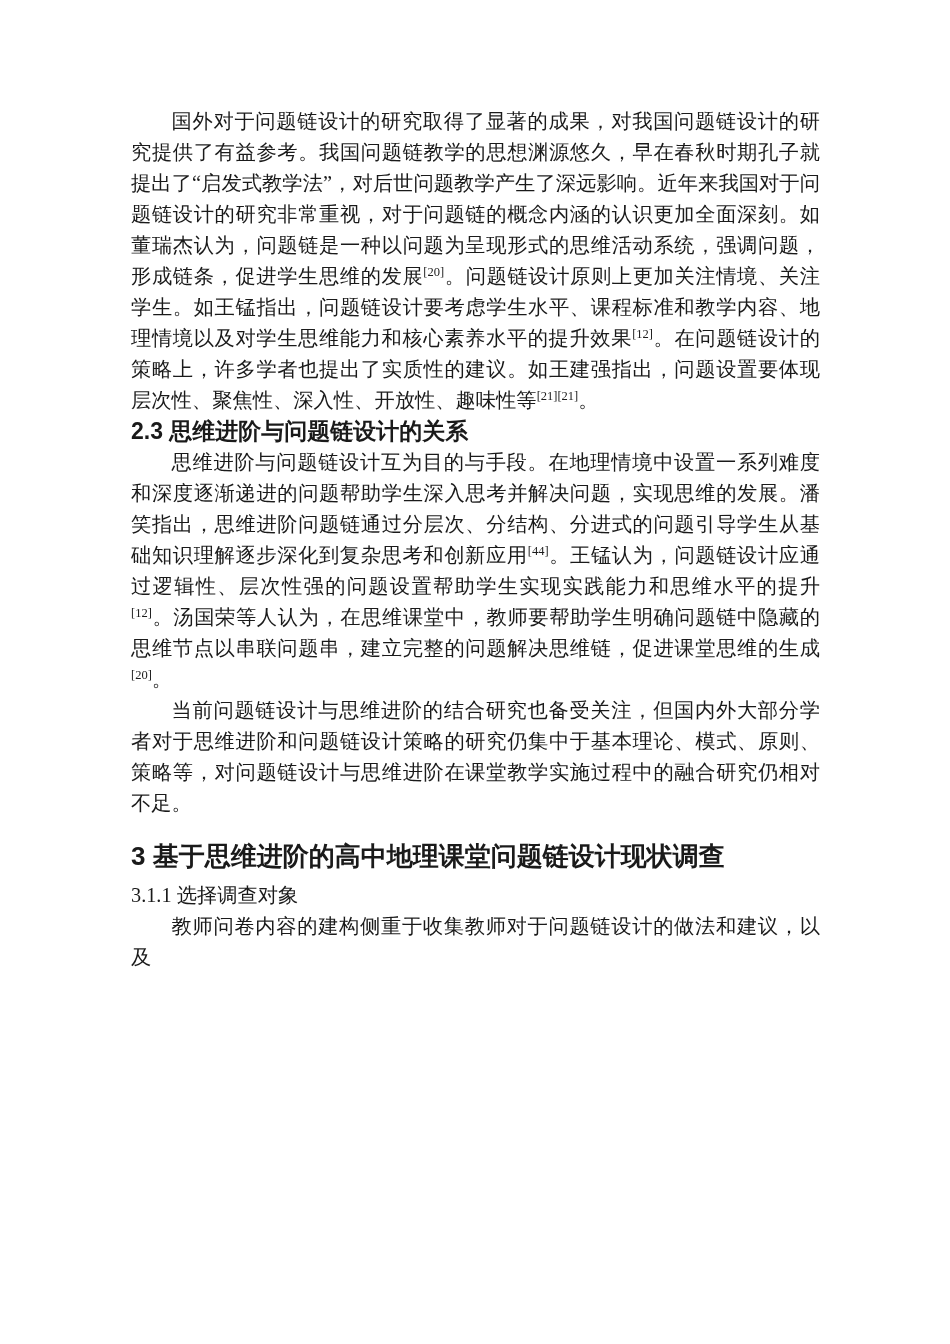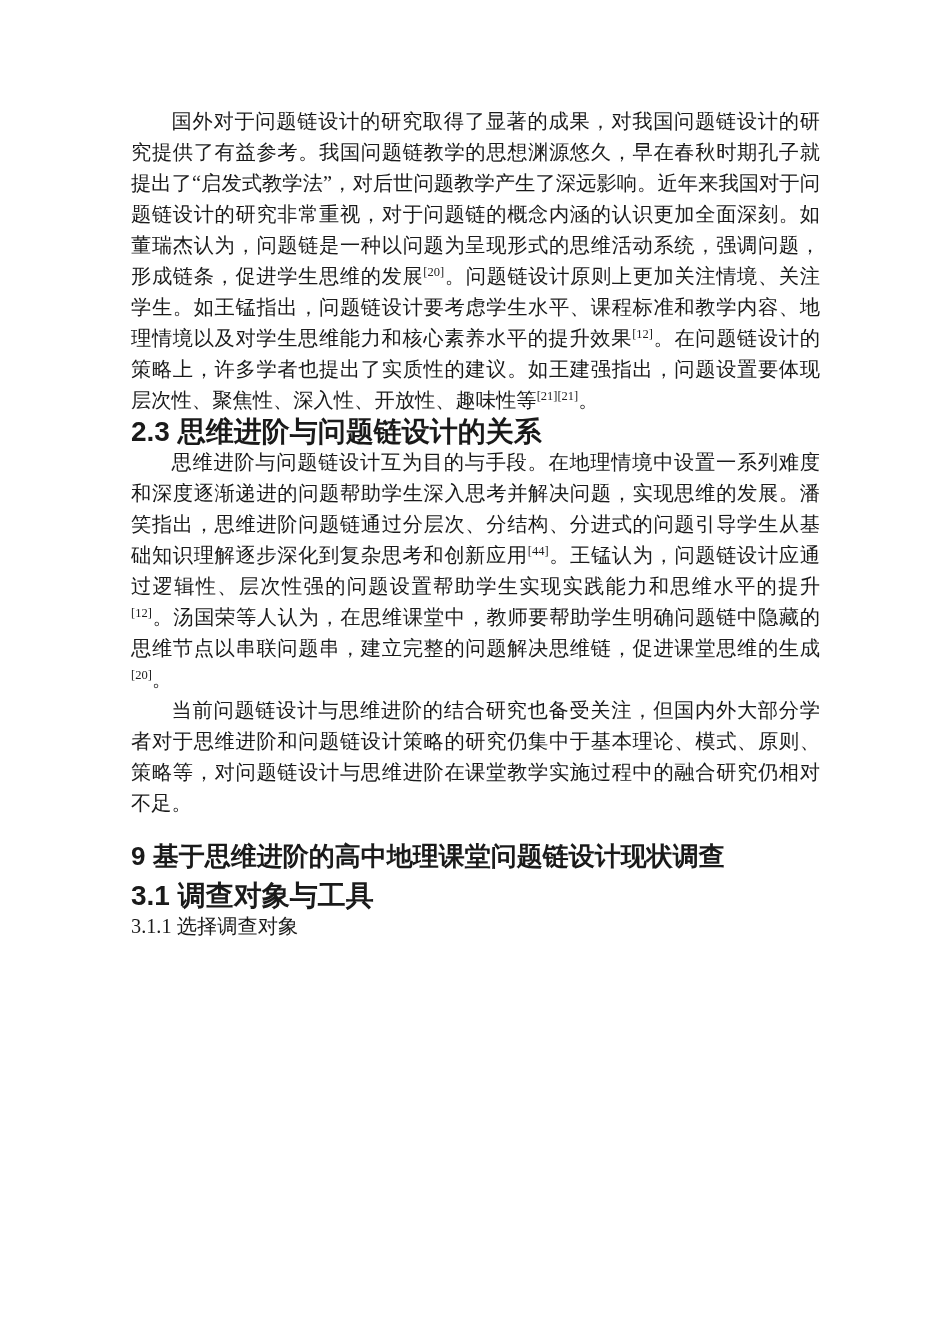--- a/index.html
+++ b/index.html
@@ -25,21 +25,21 @@
     line-height: 31px;
     text-align: justify;
     text-indent: 2em;
     letter-spacing: 0;
   }
   
   .heading-bold {
     margin: 0;
     font-family: "Liberation Sans", "DejaVu Sans", sans-serif;
     font-weight: bold;
-    font-size: 28px;
+    font-size: 23px;
     line-height: 31px;
     text-align: left;
     text-indent: 0;
   }
   
   .heading-chapter {
     margin: 13px 0 0 0;
     font-family: "Liberation Sans", "DejaVu Sans", sans-serif;
     font-weight: bold;
     font-size: 26px;
@@ -74,22 +74,22 @@
 
 
   <p class="para">国外对于问题链设计的研究取得了显著的成果，对我国问题链设计的研究提供了有益参考。我国问题链教学的思想渊源悠久，早在春秋时期孔子就提出了“启发式教学法”，对后世问题教学产生了深远影响。近年来我国对于问题链设计的研究非常重视，对于问题链的概念内涵的认识更加全面深刻。如董瑞杰认为，问题链是一种以问题为呈现形式的思维活动系统，强调问题，形成链条，促进学生思维的发展<sup class="ref">[20]</sup>。问题链设计原则上更加关注情境、关注学生。如王锰指出，问题链设计要考虑学生水平、课程标准和教学内容、地理情境以及对学生思维能力和核心素养水平的提升效果<sup class="ref">[12]</sup>。在问题链设计的策略上，许多学者也提出了实质性的建议。如王建强指出，问题设置要体现层次性、聚焦性、深入性、开放性、趣味性等<sup class="ref">[21][21]</sup>。</p>
 
   <h3 class="heading-bold">2.3 思维进阶与问题链设计的关系</h3>
 
   <p class="para">思维进阶与问题链设计互为目的与手段。在地理情境中设置一系列难度和深度逐渐递进的问题帮助学生深入思考并解决问题，实现思维的发展。潘笑指出，思维进阶问题链通过分层次、分结构、分进式的问题引导学生从基础知识理解逐步深化到复杂思考和创新应用<sup class="ref">[44]</sup>。王锰认为，问题链设计应通过逻辑性、层次性强的问题设置帮助学生实现实践能力和思维水平的提升<sup class="ref">[12]</sup>。汤国荣等人认为，在思维课堂中，教师要帮助学生明确问题链中隐藏的思维节点以串联问题串，建立完整的问题解决思维链，促进课堂思维的生成<sup class="ref">[20]</sup>。</p>
 
   <p class="para">当前问题链设计与思维进阶的结合研究也备受关注，但国内外大部分学者对于思维进阶和问题链设计策略的研究仍集中于基本理论、模式、原则、策略等，对问题链设计与思维进阶在课堂教学实施过程中的融合研究仍相对不足。</p>
 
-  <h1 class="heading-chapter">9 基于思维进阶的高中地理课堂问题链设计现状调查</h1>
+  <h1 class="heading-chapter">3 基于思维进阶的高中地理课堂问题链设计现状调查</h1>
 
-  <h3 class="heading-bold">3.1 调查对象与工具</h3>
 
   <h4 class="heading-light">3.1.1 选择调查对象</h4>
 
 
 
+  <p class="para">教师问卷内容的建构侧重于收集教师对于问题链设计的做法和建议，以及</p>
 
 </div>
 
 </body></html>

